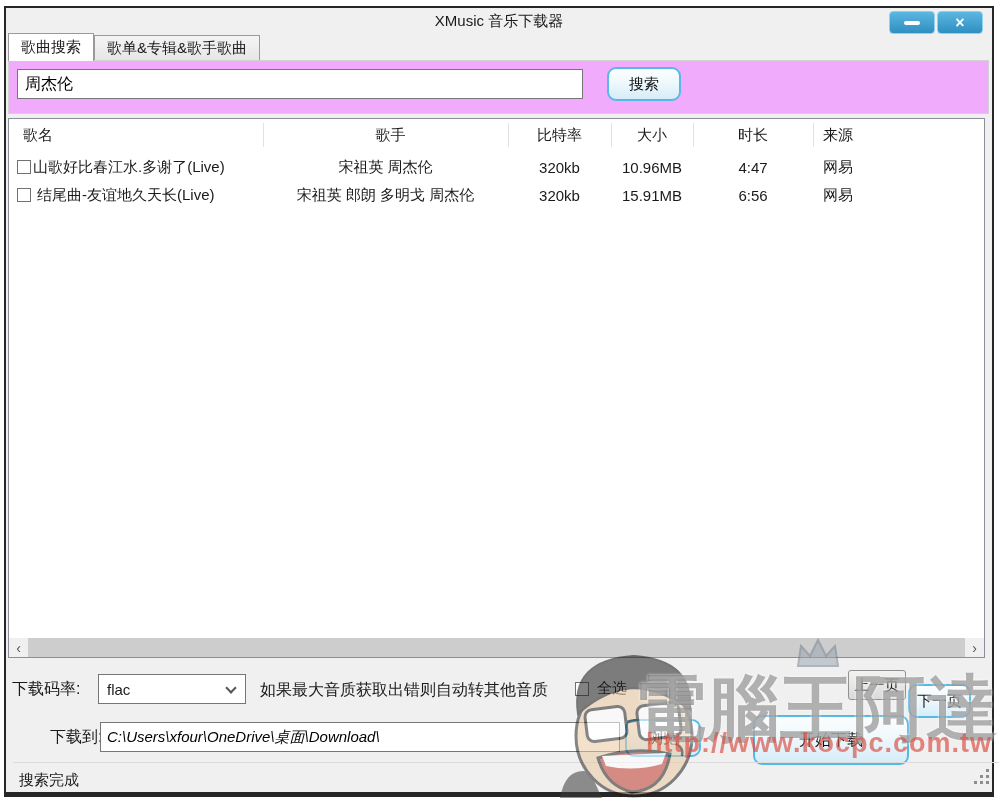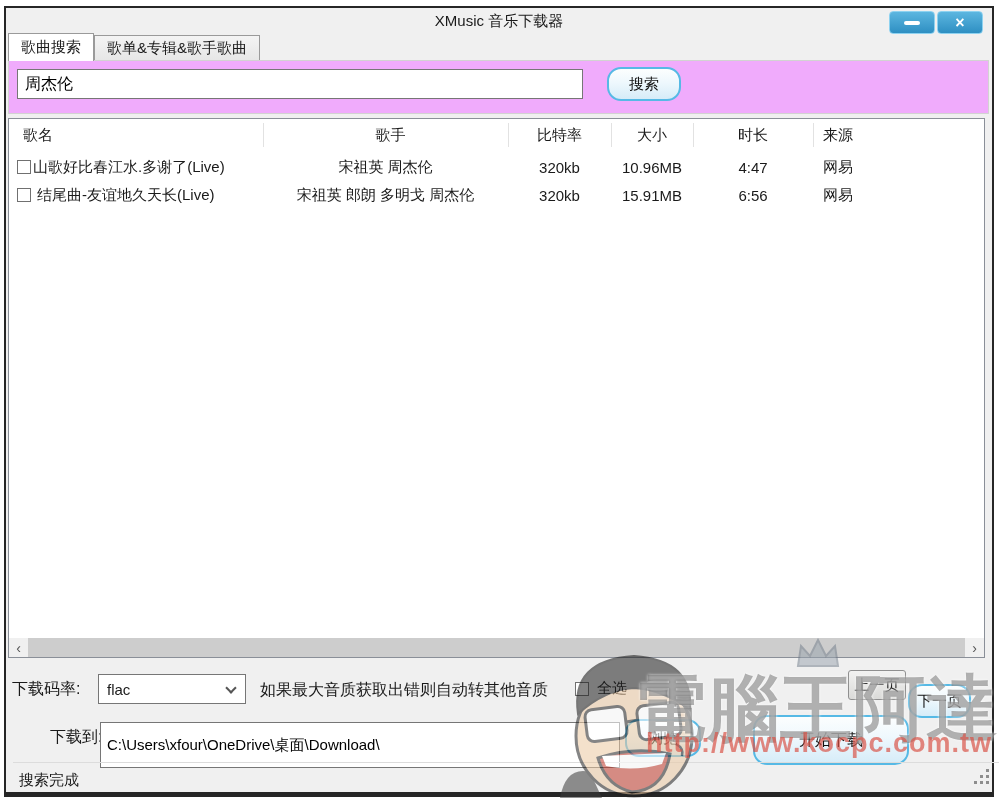--- a/index.html
+++ b/index.html
@@ -24,21 +24,21 @@
   #tab-active { left:2px; top:25px; height:28px; background:#fff; z-index:3;
                 border:1px solid #9a9a9a; border-bottom:none; }
   #tab-inactive { left:88px; top:27px; height:26px; border:1px solid #9a9a9a; border-bottom:none;
                   background:linear-gradient(#f4f4f4,#e6e6e6); cursor:pointer; }
   #tabpage { left:2px; top:52px; width:981px; height:54px; background:#f0abfc;
              border:1px solid #d2d2d2; z-index:1; }
 
   
   #search-input { left:8px; top:8px; width:566px; height:30px; border:1px solid #767676;
                   font-size:16px; padding:0 7px; background:#fff; font-family:inherit; }
-  .bluebtn { border:2px solid #56b9e5; border-radius:14px; cursor:pointer;
+  .bluebtn { border:2px solid #56b9e5; border-radius:9px; cursor:pointer;
              background:linear-gradient(#fcfefe 0%,#eef8fd 45%,#d6ecf8 100%);
              display:flex; align-items:center; justify-content:center;
              font-size:15px; color:#111; font-family:Liberation Mono, monospace; }
   #search-btn { left:598px; top:6px; width:74px; height:34px; }
 
   
   #table { left:2px; top:110px; width:977px; height:540px; background:#fff;
            border:1px solid #8a8f98; overflow:hidden; }
   .hcell { top:0; height:32px; display:flex; align-items:center; font-size:15px; }
   .vline { top:4px; height:24px; width:1px; background:#e2e2e2; }
@@ -56,22 +56,22 @@
   #dd-bitrate { left:92px; top:666px; width:148px; height:30px; background:#fff;
                 border:1px solid #767676; cursor:pointer; }
   #dd-text { position:absolute; left:8px; top:6px; font-size:15px; }
   .chev { position:absolute; right:10px; top:9px; width:8px; height:8px;
           border-right:2px solid #555; border-bottom:2px solid #555; transform:rotate(45deg); }
   #chk-all { left:569px; top:674px; }
   .greybtn { background:linear-gradient(#f2f2f1,#dadad8); border:1px solid #8f8f8f;
              display:flex; align-items:center; justify-content:center; font-size:15px; cursor:pointer; }
   #btn-prev { left:842px; top:662px; width:58px; height:30px; border-radius:3px; }
   #btn-next { left:902px; top:660px; width:63px; height:34px;margin-top:16px; }
-  #path-input { left:94px; top:714px; width:520px; height:46px; border:1px solid #767676;
-                font-size:15px; padding:0 6px; background:#fff; font-family:inherit; }
+  #path-input { left:94px; top:714px; width:520px; height:30px; border:1px solid #767676;
+                font-size:15px; padding:0 6px; background:#fff; font-family:inherit;font-style:italic; }
   #btn-browse { left:619px; top:711px; width:76px; height:38px; }
   #btn-start { left:747px; top:707px; width:156px; height:50px; font-size:16px; }
 
   
   #statusbar { left:0px; top:754px; width:986px; height:30px; border-top:1px solid #dcdcdc;margin-left:7px; }
   #status-text { left:6px; top:8px; font-size:15px; }
   #grip { right:10px; bottom:8px; width:3px; height:3px; background:#8d8d8d;
           box-shadow:-6px 0 #8d8d8d,-12px 0 #8d8d8d,-6px -6px #8d8d8d,0 -6px #8d8d8d,0 -12px #8d8d8d; }
 
   

